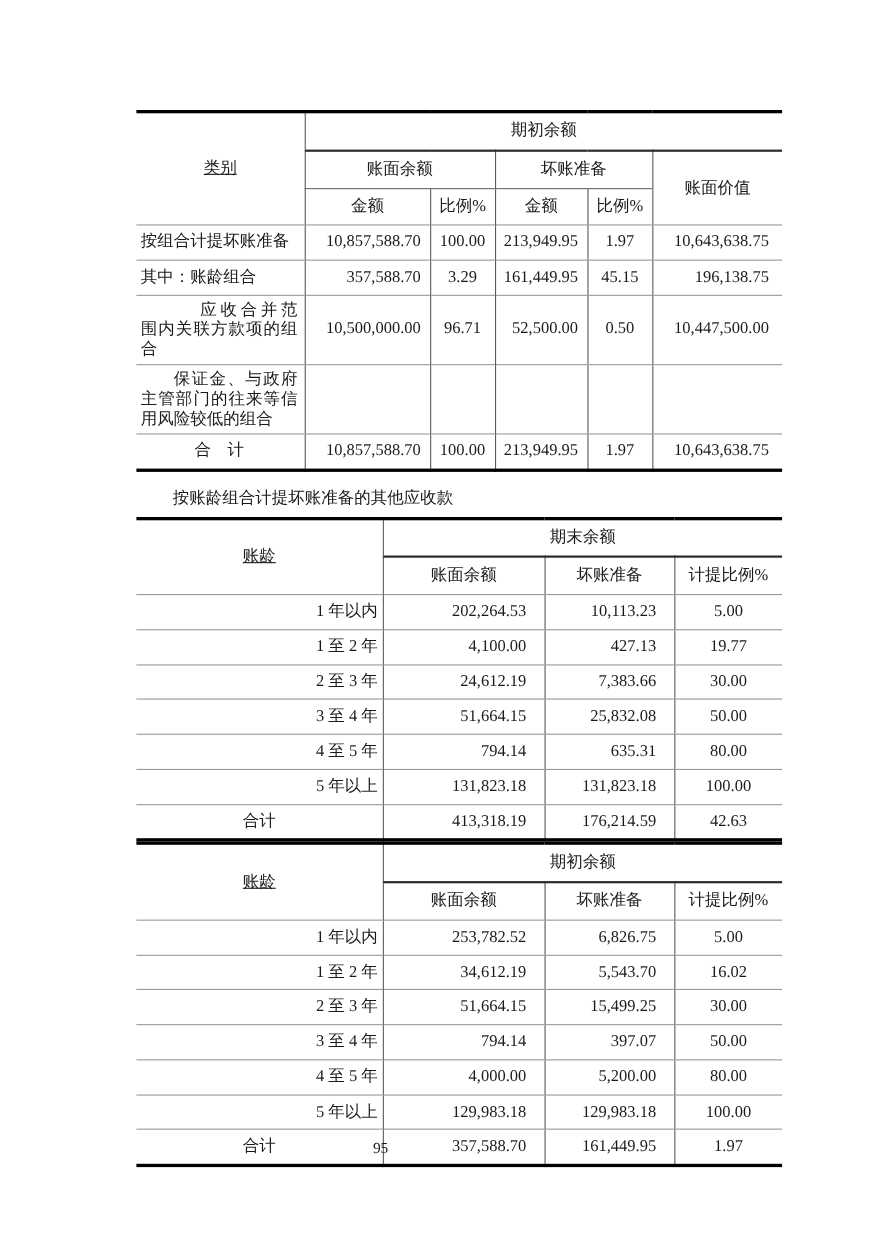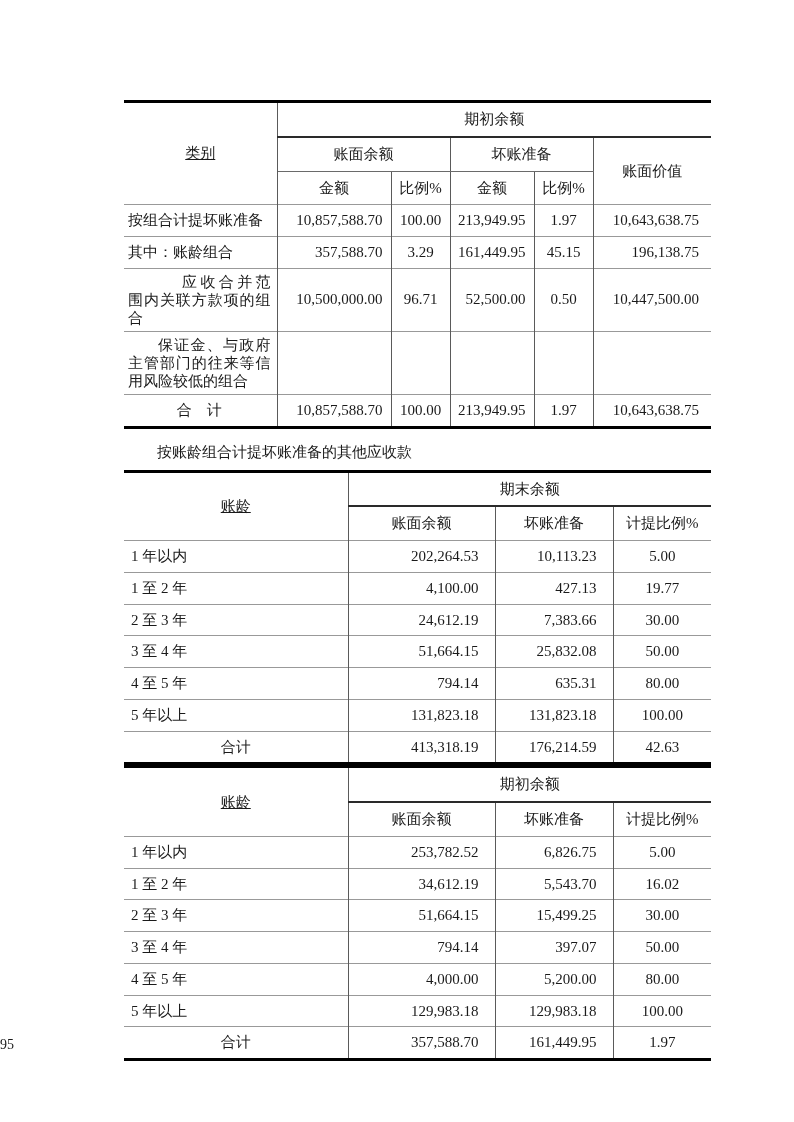--- a/index.html
+++ b/index.html
@@ -21,25 +21,25 @@
   
   .al{text-align:left;}
   .ar{text-align:right;}
   .ac{text-align:center;}
   .t1 .amt{padding-right:8px;}
   .t1 .bv{padding-right:12px;}
   .t1 td.cat{padding-left:4px;padding-right:6px;}
   .t1 td.wrap2{text-align:justify;text-indent:3.6em;line-height:1.2;padding-top:4px;padding-bottom:4px;}
   .t1 td.wrap3{text-align:justify;text-indent:2em;line-height:1.2;padding-top:4px;padding-bottom:4px;}
   .t2 td{padding-top:6px;padding-bottom:6px;}
-  .t2 td.age{padding-left:7px;}
+  .t2 td.age{padding-left:7px;text-align:right;}
   .t2 .bal{padding-right:16px;}
   .caption{font-size:15px;padding-left:33px;margin:14px 0 8px 0;}
   .caption2{font-size:15px;padding-left:33px;margin:17px 0 8px 0;}
-  .pagenum{position:absolute;left:0;top:1037px;width:692px;
+  .pagenum{position:absolute;left:0;top:1037px;width:692px;text-align:center;
            font-size:14px;font-family:"Liberation Serif","DejaVu Serif",serif;}
 </style>
 </head>
 <body>
 
 <div class="sheet">
   <div class="content">
 
     <table class="t1">
       <colgroup>

